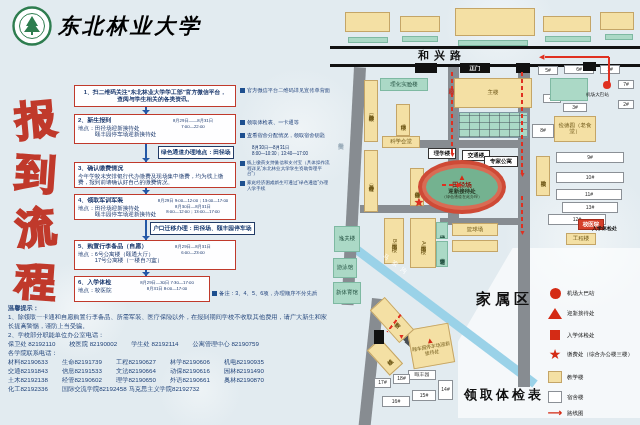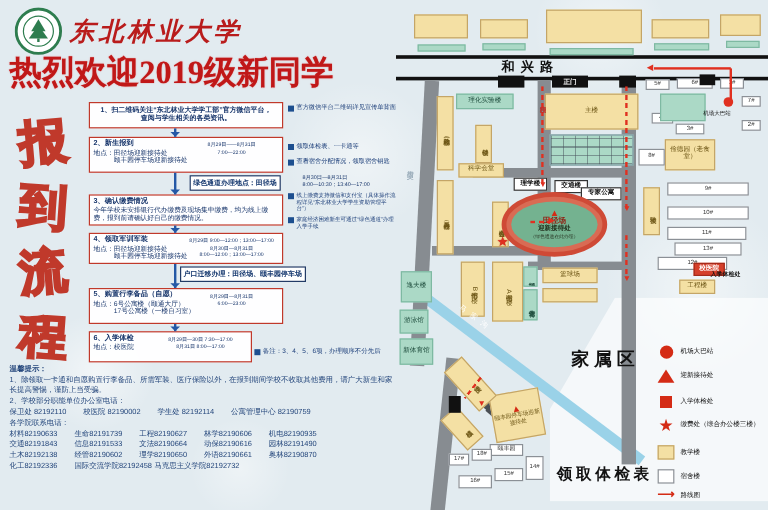--- a/index.html
+++ b/index.html
@@ -10,21 +10,21 @@
       radial-gradient(70px 70px at 80px 310px, rgba(255,255,255,.55), transparent 70%),
       radial-gradient(90px 90px at 300px 130px, rgba(255,255,255,.45), transparent 70%),
       radial-gradient(110px 110px at 580px 240px, rgba(255,255,255,.5), transparent 70%),
       radial-gradient(80px 80px at 500px 25px, rgba(255,255,255,.45), transparent 70%),
       radial-gradient(60px 60px at 200px 390px, rgba(255,255,255,.4), transparent 70%);}
   .abs{position:absolute;box-sizing:border-box;}
   
   #left{left:0;top:0;width:332px;height:425px;z-index:2;}
   #logo{left:12px;top:6px;width:40px;height:40px;}
   #uni-name{left:58px;top:12px;font-family:"DejaVu Serif",serif;font-size:21px;font-weight:900;
-    color:#b91c1c;letter-spacing:3px;font-style:italic;}
+    color:#000000;letter-spacing:3px;font-style:italic;}
   #welcome{left:8px;top:42px;width:324px;font-family:"Liberation Serif",serif;font-size:27px;
     font-weight:900;color:#c01818;letter-spacing:0px;text-shadow:0 0 1px #d66;}
   #vtitle{left:10px;top:92px;width:52px;}
   .vchar{font-family:"DejaVu Serif",serif;font-size:40px;line-height:54px;font-weight:900;color:#fff;
     -webkit-text-stroke:2.2px #c0392b;text-align:center;}
   .step{border:1.6px solid #c0392b;background:rgba(255,255,255,.95);color:#17356b;
     padding:2px 3px;line-height:1.25;}
   .step .hd{font-weight:bold;font-size:6px;}
   .step .bd{font-size:5.6px;white-space:pre-line;}
   .step .tm{position:absolute;right:2px;top:3px;width:80px;font-size:4.3px;color:#17356b;
@@ -97,21 +97,20 @@
     <div id="logo" class="abs">
       <svg width="40" height="40" viewBox="0 0 40 40">
         <circle cx="20" cy="20" r="18.5" fill="#ffffff" stroke="#2e7d4f" stroke-width="2.4"></circle>
         <circle cx="20" cy="20" r="12.5" fill="none" stroke="#2e7d4f" stroke-width="1"></circle>
         <polygon points="20,10 26,20 14,20" fill="#2e7d4f"></polygon>
         <polygon points="20,15 28,26 12,26" fill="#2e7d4f"></polygon>
         <rect x="19" y="26" width="2" height="3" fill="#2e7d4f"></rect>
       </svg>
     </div>
     <div id="uni-name" class="abs">东北林业大学</div>
-    <div id="welcome" class="abs">热烈欢迎2019级新同学</div>
     <div id="vtitle" class="abs">
         <div class="vchar" style="transform: rotate(-5deg);">报</div>
         <div class="vchar" style="transform: rotate(4deg);">到</div>
         <div class="vchar" style="transform: rotate(-5deg);">流</div>
         <div class="vchar" style="transform: rotate(4deg);">程</div>
       </div>
     <div id="steps-layer">
         <div class="abs step center" style="left: 74px; top: 85px; width: 162px; height: 22px;">
           <div class="bd">1、扫二维码关注“东北林业大学学工部”官方微信平台，
 查阅与学生相关的各类资讯。</div>

